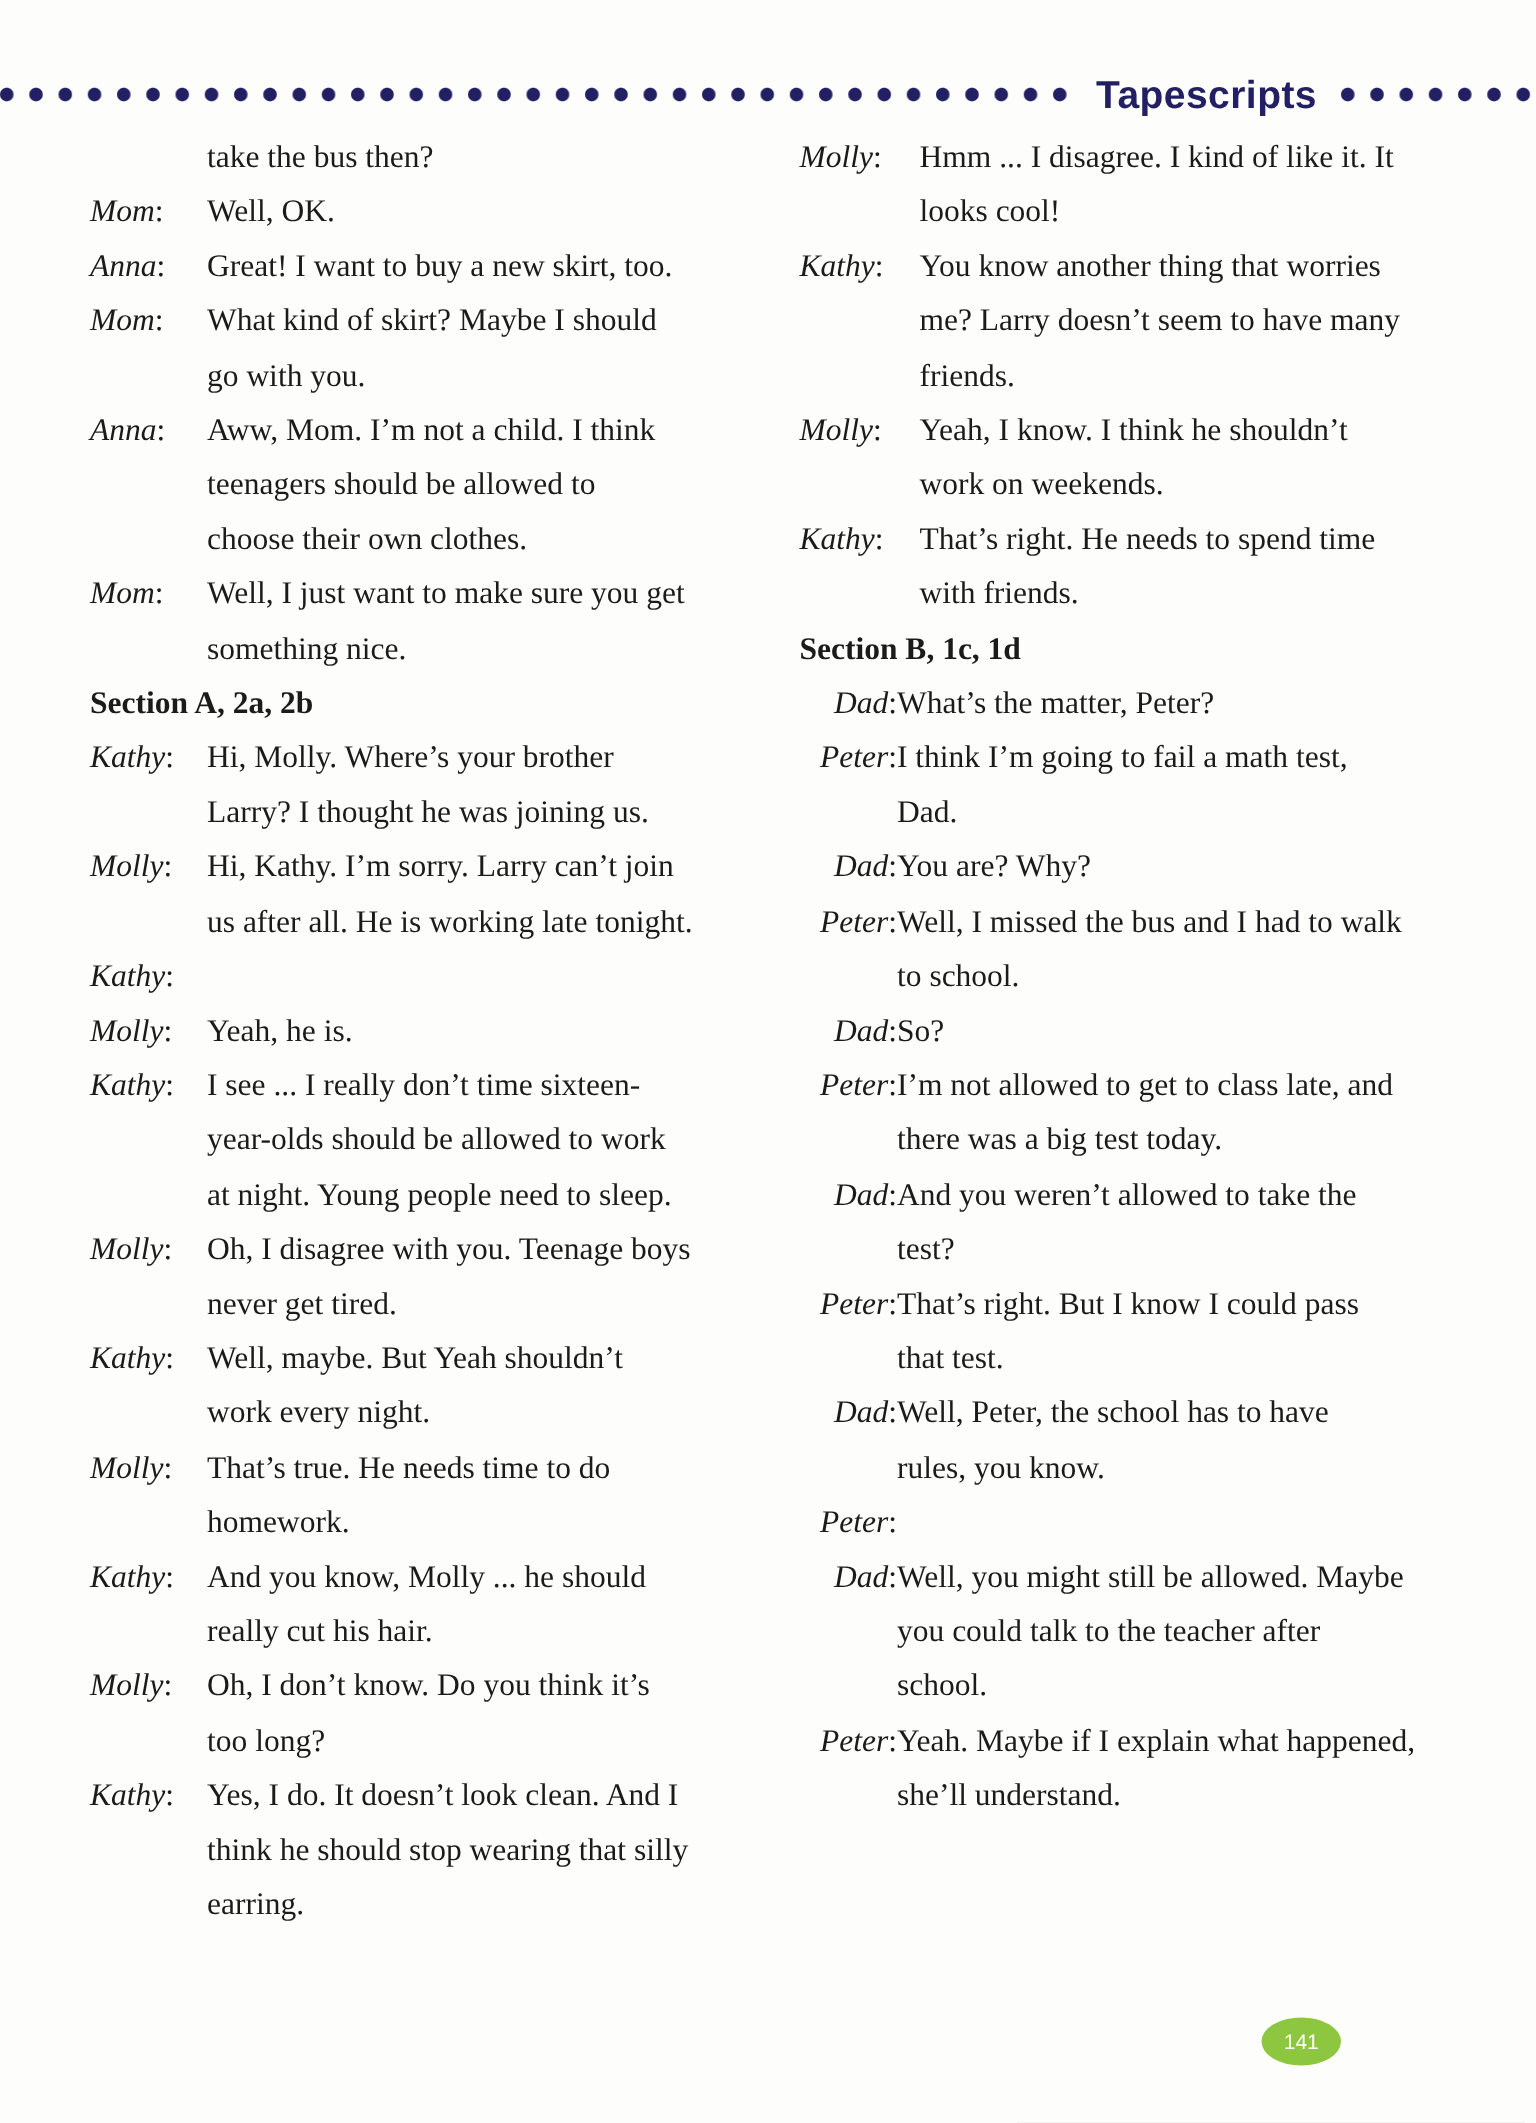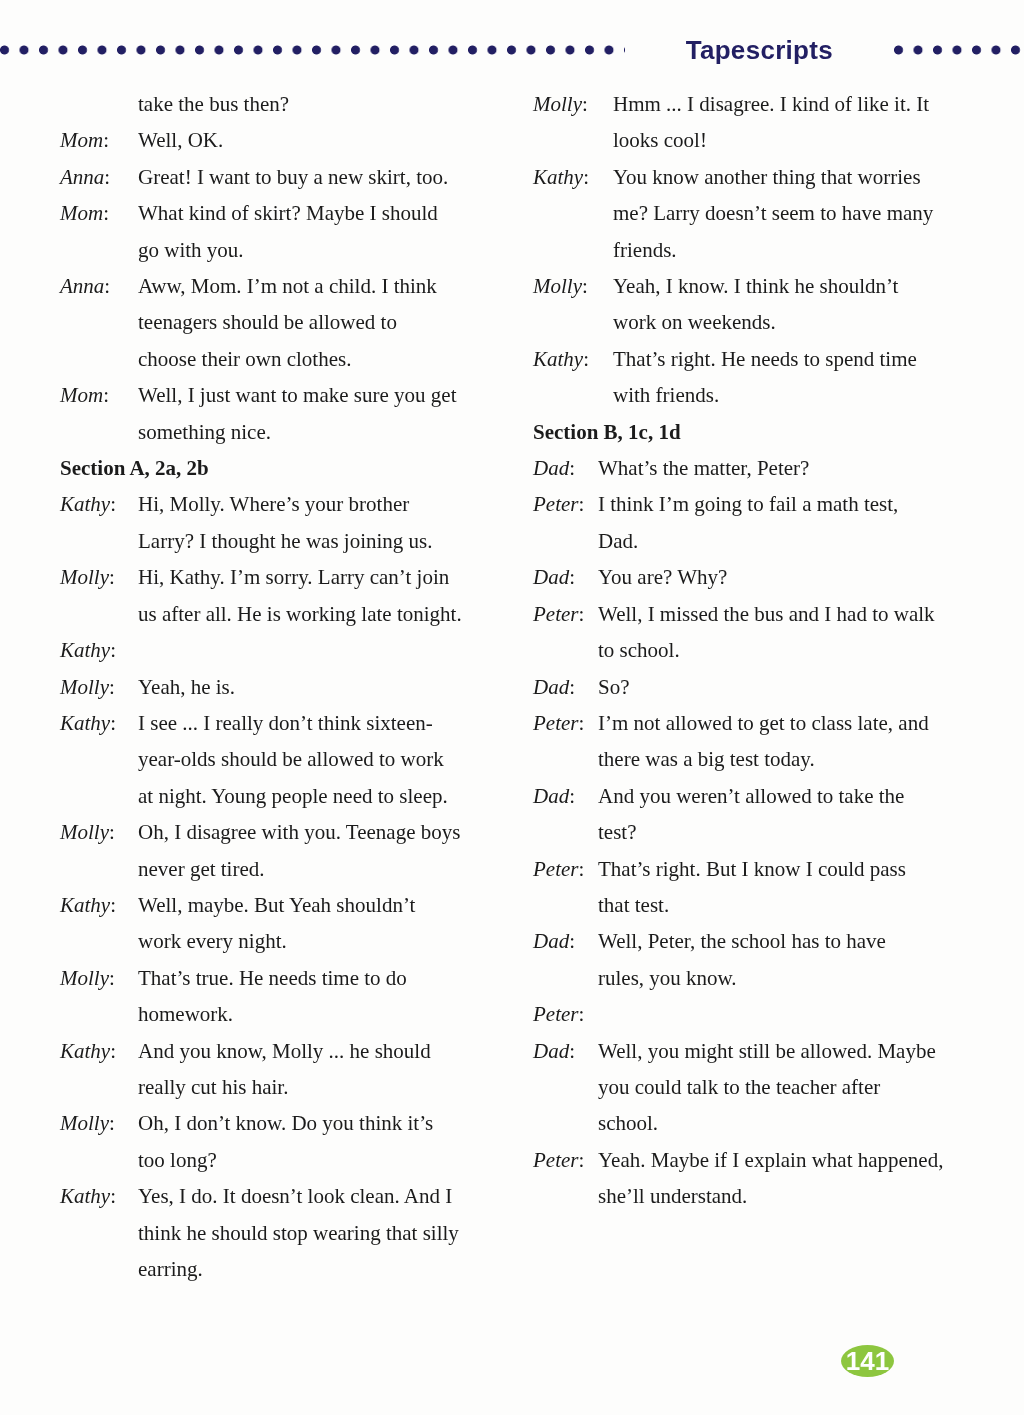--- a/index.html
+++ b/index.html
@@ -13,22 +13,22 @@
     position:relative;
     width:1024px;height:1415px;
     background:var(--paper);
     margin:0 auto;
     overflow:hidden;
     font-family:"Liberation Serif", serif;
     color:var(--ink);
   }
   
   .header{
-    position:absolute;top:34px;left:0;right:0;height:32px;
-    display:flex;align-items:center;gap:45px;
+    position:absolute;top:47px;left:0;right:0;height:32px;
+    display:flex;align-items:center;
   }
   .dots{
     height:10px;
     background-image:radial-gradient(circle at 4.5px 5px, var(--accent) 4.1px, transparent 4.9px);
     background-size:19.5px 10px;
     background-repeat:repeat-x;
   }
   .dots-left{flex:1;margin-right:16px;}
   .dots-right{width:130px;margin-left:16px;}
   .page-title{
@@ -47,33 +47,33 @@
     font-size:21px;line-height:36.4px;
   }
   .col{min-width:0;}
   .col-left{width:473px;flex:none;}
   .col-right{flex:1;}
   .entry{display:flex;align-items:flex-start;}
   .speaker{flex:none;font-style:normal;}
   .speaker i{font-style:italic;}
   .col-left .speaker{width:78px;}
   .col-right .pre-block .speaker{width:80px;}
-  .col-right .section-block .speaker{width:65px;}
+  .col-right .section-block .speaker{width:65px;text-align:right;}
   .utterance{flex:1;white-space:pre-line;min-width:0;}
   .section-heading{font-weight:bold;}
   
   .page-badge{
     position:absolute;left:841px;top:1345px;
     width:53px;height:32px;
     background:var(--badge);
     border-radius:50%;
     display:flex;align-items:center;justify-content:center;
     color:#ffffff;
     font-family:"Liberation Sans", sans-serif;
-    font-weight:bold;font-size:26px;
+    font-weight:normal;font-size:14px;
   }
 </style>
 </head>
 <body>
 
 <div class="page">
 
   <div class="header">
     <div class="dots dots-left"></div>
     <div class="page-title">Tapescripts</div>
@@ -126,21 +126,21 @@
           </div>
           <div class="entry">
             <span class="speaker"><i>Kathy</i>:</span>
           </div>
           <div class="entry">
             <span class="speaker"><i>Molly</i>:</span>
             <div class="utterance">Yeah, he is.</div>
           </div>
           <div class="entry">
             <span class="speaker"><i>Kathy</i>:</span>
-            <div class="utterance">I see ... I really don’t think sixteen-
+            <div class="utterance">I see ... I really don’t time sixteen-
 year-olds should be allowed to work
 at night. Young people need to sleep.</div>
           </div>
           <div class="entry">
             <span class="speaker"><i>Molly</i>:</span>
             <div class="utterance">Oh, I disagree with you. Teenage boys
 never get tired.</div>
           </div>
           <div class="entry">
             <span class="speaker"><i>Kathy</i>:</span>

